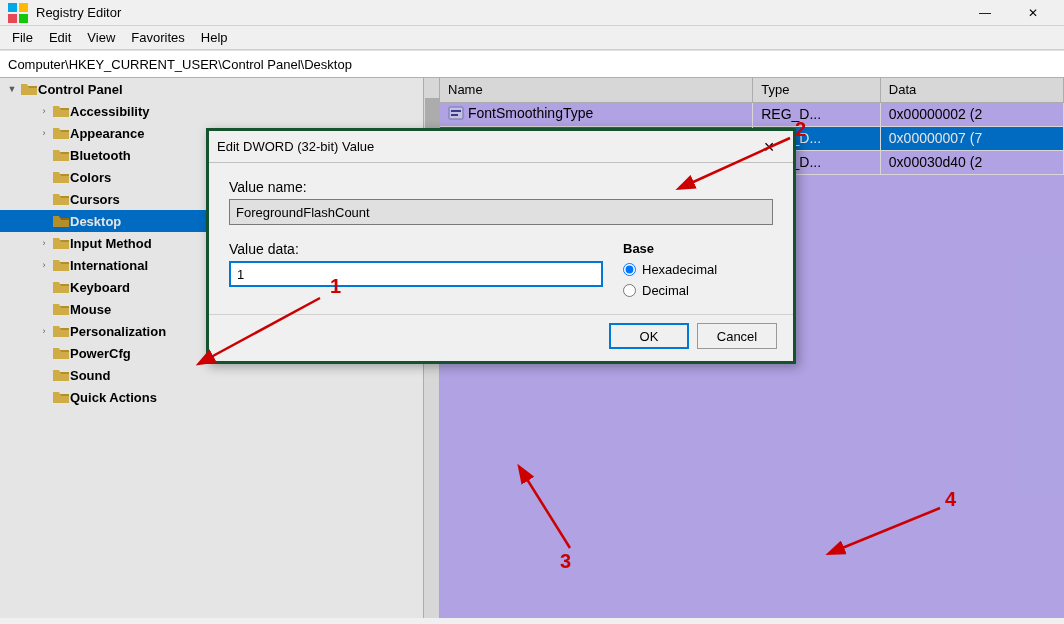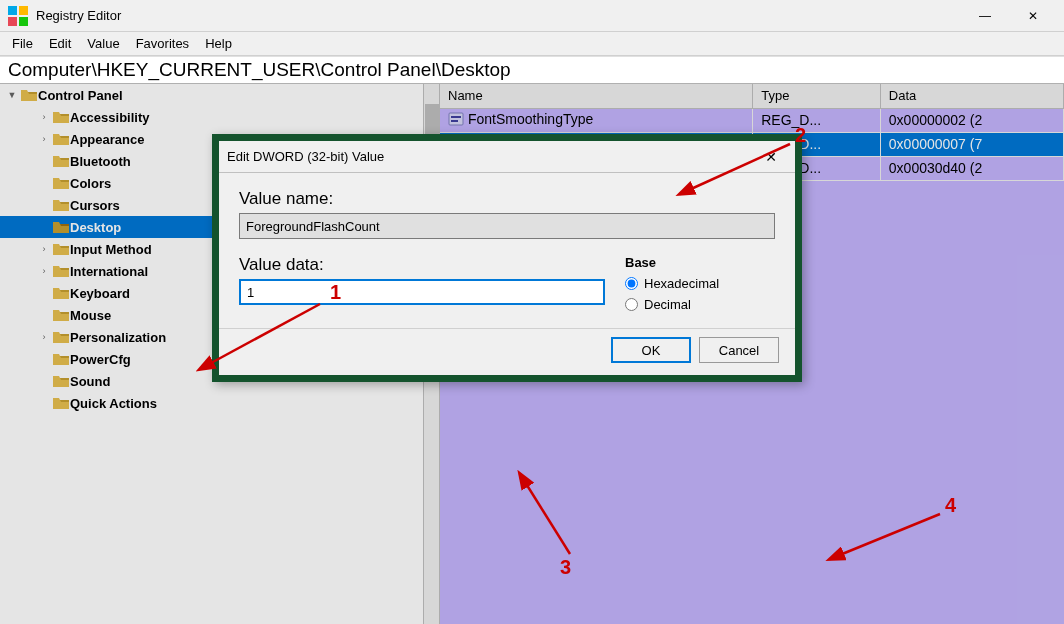--- a/index.html
+++ b/index.html
@@ -1,21 +1,21 @@
 <!DOCTYPE html>
 <html><head>
   <meta charset="utf-8">
   <style>
     * { box-sizing: border-box; margin: 0; padding: 0; }
     body { font-family: 'Segoe UI', Arial, sans-serif; font-size: 13px; background: #f0f0f0; width: 1064px; height: 624px; overflow: hidden; }
 
     
     .title-bar {
       background: #f0f0f0;
-      height: 32px;
+      height: 26px;
       display: flex;
       align-items: center;
       padding: 0 8px;
       border-bottom: 1px solid #d0d0d0;
     }
     .title-bar-icon { width: 20px; height: 20px; margin-right: 8px; }
     .title-bar-title { font-size: 13px; color: #000; flex: 1; }
     .title-bar-controls { display: flex; gap: 2px; }
     .title-btn {
       width: 46px; height: 32px; border: none; background: transparent;
@@ -40,21 +40,21 @@
     
     .address-bar {
       background: #fff;
       height: 28px;
       display: flex;
       align-items: center;
       padding: 0 8px;
       border-bottom: 1px solid #b0b0b0;
       border-top: 1px solid #e0e0e0;
     }
-    .address-text { font-size: 19px; color: #000; }
+    .address-text { font-size: 13px; color: #000; }
 
     
     .main-content {
       display: flex;
       height: calc(624px - 32px - 24px - 28px);
       position: relative;
     }
 
     
     .tree-panel {
@@ -142,24 +142,24 @@
     
     .dialog-overlay {
       position: absolute;
       top: 0; left: 0; right: 0; bottom: 0;
       background: rgba(0,0,0,0.1);
     }
 
     .dialog {
       position: absolute;
       top: 50px;
-      left: 212px;
+      left: 206px;
       width: 590px;
       background: #f0f0f0;
-      border: 7px solid #14532d;
+      border: 3px solid #14532d;
       box-shadow: 3px 3px 10px rgba(0,0,0,0.3);
     }
 
     .dialog-title-bar {
       background: #f0f0f0;
       height: 32px;
       display: flex;
       align-items: center;
       padding: 0 8px;
       border-bottom: 1px solid #c0c0c0;
@@ -168,21 +168,21 @@
     .dialog-close-btn {
       width: 32px; height: 28px; border: none; background: transparent;
       cursor: pointer; font-size: 14px; display: flex; align-items: center; justify-content: center;
     }
 
     .dialog-body {
       padding: 16px 20px;
     }
 
     .field-label {
-      font-size: 17px;
+      font-size: 14px;
       margin-bottom: 4px;
       color: #000;
     }
 
     .text-input {
       width: 100%;
       height: 26px;
       border: 1px solid #7a7a7a;
       padding: 2px 6px;
       font-size: 13px;
@@ -262,21 +262,21 @@
   <span class="title-bar-title">Registry Editor</span>
   <div class="title-bar-controls">
     <button class="title-btn">—</button>
     <button class="title-btn">✕</button>
   </div>
 </div>
 
 <div class="menu-bar">
   <span class="menu-item">File</span>
   <span class="menu-item">Edit</span>
-  <span class="menu-item">Value</span>
+  <span class="menu-item">View</span>
   <span class="menu-item">Favorites</span>
   <span class="menu-item">Help</span>
 </div>
 
 <div class="address-bar">
   <span class="address-text">Computer\HKEY_CURRENT_USER\Control Panel\Desktop</span>
 </div>
 
 <div class="main-content">
 

